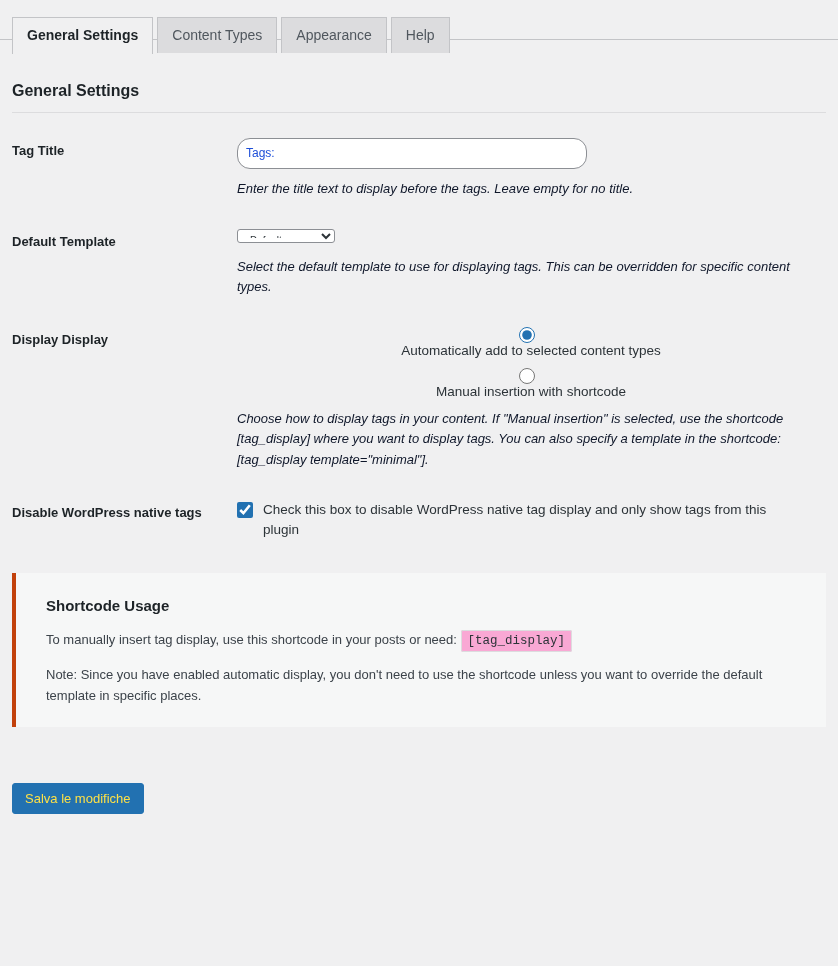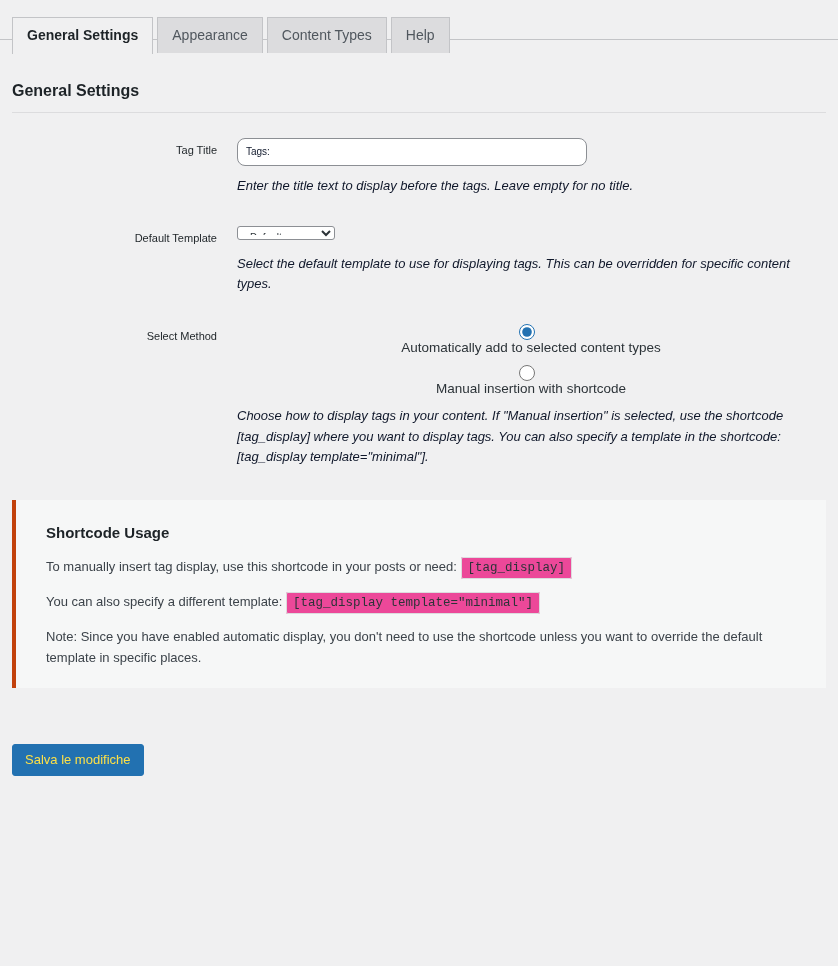--- a/index.html
+++ b/index.html
@@ -67,42 +67,42 @@
     font-weight: bold;
     border-bottom: 1px solid #dcdcde;
   }
 
   table.form-table {
     width: 100%;
     border-collapse: collapse;
     margin-top: 10px;
   }
   table.form-table th {
-    text-align: right;
+    text-align: left;
     vertical-align: top;
     width: 205px;
     padding: 20px 10px 20px 0;
-    font-size: 11px;
-    font-weight: normal;
+    font-size: 13px;
+    font-weight: bold;
     color: #1d2327;
     line-height: 1.3;
   }
   table.form-table td {
     vertical-align: top;
     padding: 15px 10px;
   }
 
   input[type="text"].regular-text {
     width: 350px;
     padding: 6px 8px;
     border: 1px solid #8c8f94;
-    border-radius: 8px;
+    border-radius: 13px;
     background: #fff;
-    font-size: 10px;
-    color: #0f172a;
+    font-size: 12px;
+    color: #1d4ed8;
     box-sizing: border-box;
     line-height: 1.4;
   }
   select.tmpl-select {
     padding: 4px 32px 4px 8px;
     border: 1px solid #8c8f94;
     border-radius: 3px;
     background: #fff;
     font-size: 10px;
     color: #2c3338;
@@ -171,21 +171,21 @@
   .card p {
     margin: 0 0 14px 10px;
     font-size: 13px;
     color: #3c434a;
     line-height: 1.6;
     max-width: 730px;
   }
   .card p:last-child { margin-bottom: 0; }
   code {
     font-family: "Liberation Mono", monospace;
-    background: #ec4899;
+    background: #f9a8d4;
     border: 1px solid #dcdcde;
     border-radius: 2px;
     padding: 3px 6px;
     font-size: 12.5px;
     color: #2c3338;
     white-space: nowrap;
   }
 
   .submit-wrap {
     margin-top: 56px;
@@ -201,22 +201,22 @@
     cursor: pointer;
     line-height: 1.2;
   }
 </style>
 </head>
 <body>
 
 <div class="tab-wrap">
   <div class="tabs">
     <div class="tab active">General Settings</div>
+    <div class="tab">Content Types</div>
     <div class="tab">Appearance</div>
-    <div class="tab">Content Types</div>
     <div class="tab">Help</div>
   </div>
 </div>
 
 <div class="page">
 
   <h2 class="section-title">General Settings</h2>
 
   <table class="form-table">
     <tbody>
@@ -233,47 +233,52 @@
         <th>Default Template</th>
         <td>
           <select class="tmpl-select">
             <option>Default</option>
           </select>
           <p class="description">Select the default template to use for displaying tags. This can be overridden for specific content types.</p>
         </td>
       </tr>
 
       <tr>
-        <th>Select Method</th>
+        <th>Display Display</th>
         <td>
           <div class="radio-row">
             <input type="radio" name="display_method" checked="" style="">
             <span class="radio-label">Automatically add to selected content types</span>
           </div>
           <div class="radio-row">
             <input type="radio" name="display_method" style="">
             <span class="radio-label">Manual insertion with shortcode</span>
           </div>
           <p class="description">Choose how to display tags in your content. If "Manual insertion" is selected, use the shortcode [tag_display] where you want to display tags. You can also specify a template in the shortcode: [tag_display template="minimal"].</p>
         </td>
       </tr>
 
+      <tr>
+        <th>Disable WordPress native tags</th>
+        <td>
+          <div class="check-row">
+            <input type="checkbox" checked="" style="">
+            <span class="check-label">Check this box to disable WordPress native tag display and only show tags from this plugin</span>
+          </div>
+        </td>
+      </tr>
     </tbody>
   </table>
 
   <div class="card">
     <h3>Shortcode Usage</h3>
     <p>
       <span>To manually insert tag display, use this shortcode in your posts or need:</span>
       <code>[tag_display]</code>
     </p>
-    <p>
-      <span>You can also specify a different template:</span>
-      <code>[tag_display template="minimal"]</code>
-    </p>
     <p>Note: Since you have enabled automatic display, you don't need to use the shortcode unless you want to override the default template in specific places.</p>
   </div>
 
   <div class="submit-wrap">
     <button class="button-primary">Salva le modifiche</button>
   </div>
 
 </div>
 
 </body></html>

